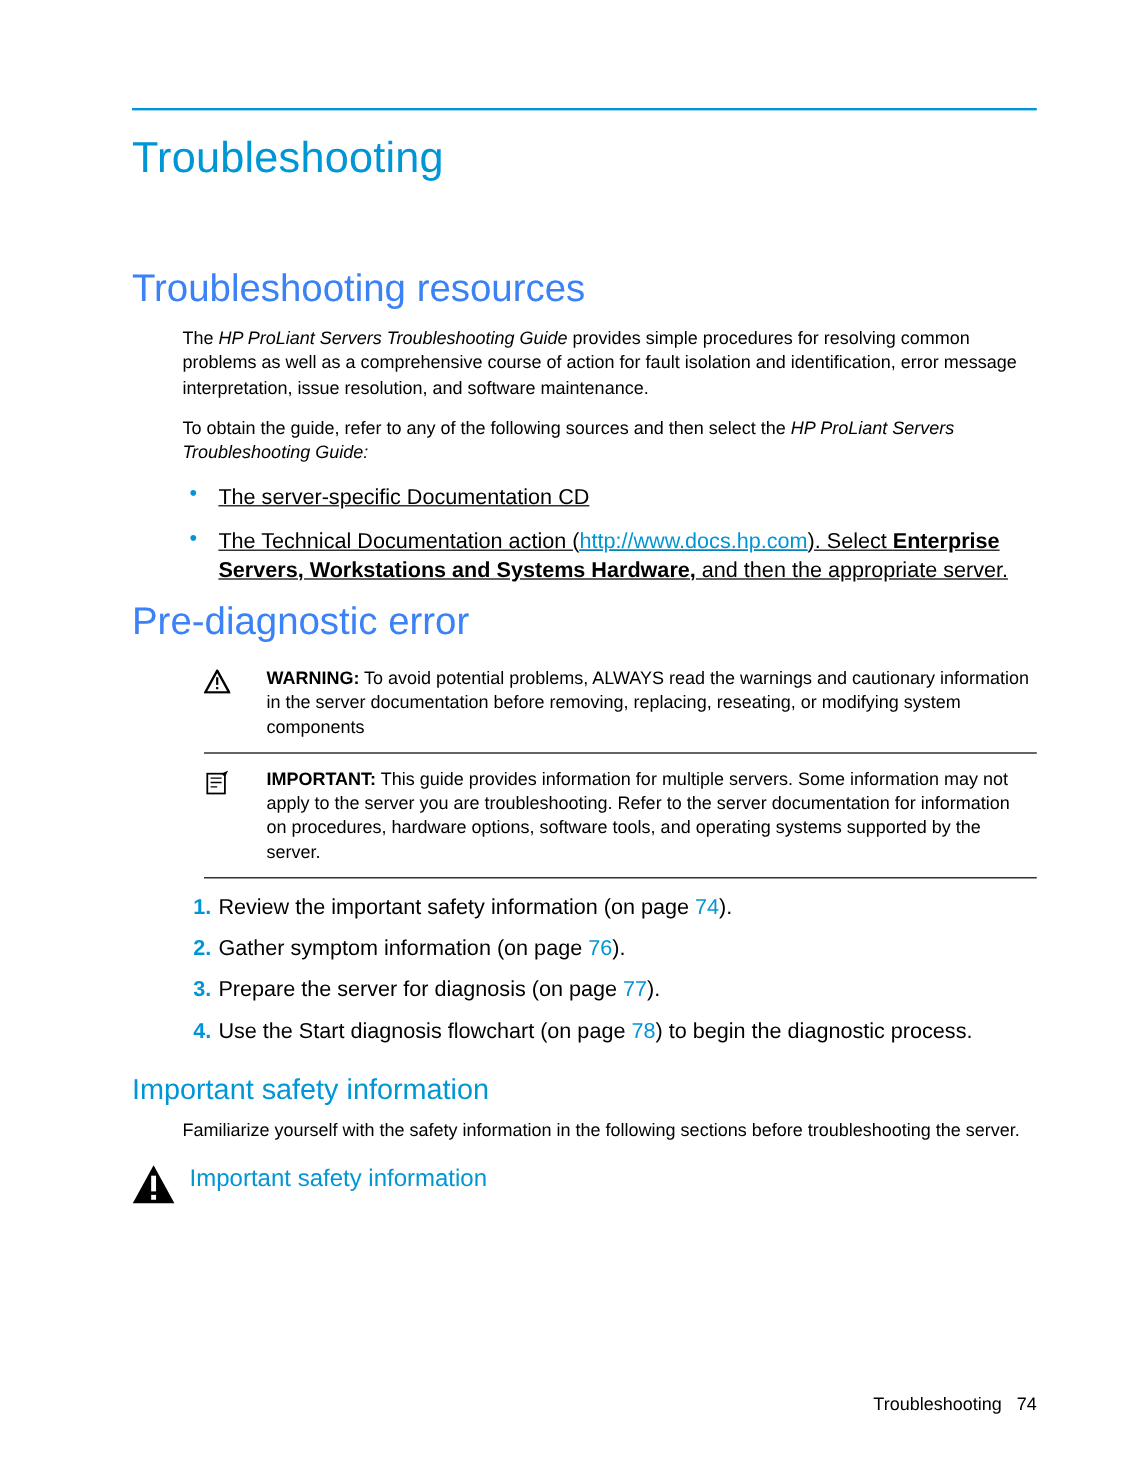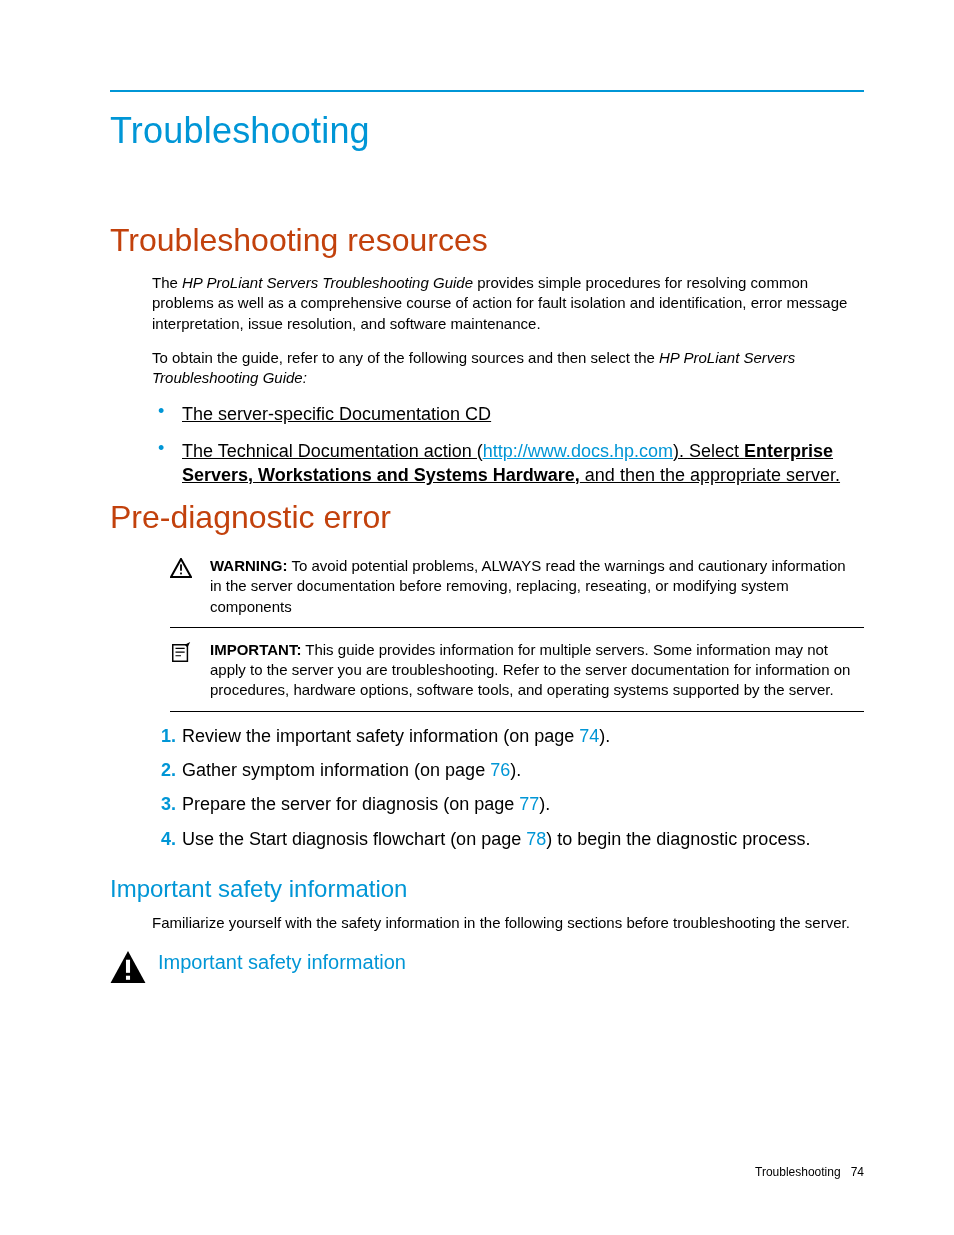--- a/index.html
+++ b/index.html
@@ -21,21 +21,21 @@
   h1.title {
     font-size: 36px;
     font-weight: 400;
     color: #0096d6;
     margin-bottom: 70px;
     letter-spacing: 0.2px;
   }
   h2.section {
     font-size: 32px;
     font-weight: 400;
-    color: #c2410c;
+    color: #3b82f6;
     margin-bottom: 14px;
   }
   h3.subsection {
     font-size: 24px;
     font-weight: 400;
     color: #0096d6;
     margin-top: 24px;
     margin-bottom: 10px;
   }
   h4.subsubsection {
@@ -75,20 +75,21 @@
     line-height: 1.1;
   }
   a.link { color: #0096d6; text-decoration: underline; }
   .callout {
     display: flex;
     margin-left: 60px;
     margin-bottom: 6px;
     border-bottom: 1px solid #000;
     padding-bottom: 10px;
     padding-top: 6px;
+    gap: 12px;
   }
   .callout-icon {
     width: 40px;
     flex-shrink: 0;
     padding-top: 2px;
   }
   .callout-body {
     font-size: 15px;
     line-height: 1.35;
     padding-right: 4px;
@@ -133,21 +134,21 @@
     flex-shrink: 0;
   }
   .safety-content {
     flex: 1;
     padding-left: 6px;
   }
   .footer {
     position: absolute;
     bottom: 56px;
     right: 90px;
-    font-size: 12px;
+    font-size: 15px;
     text-align: right;
   }
 </style>
 </head>
 <body>
 
 <div class="page">
   <div class="rule"></div>
   <h1 class="title">Troubleshooting</h1>
 

